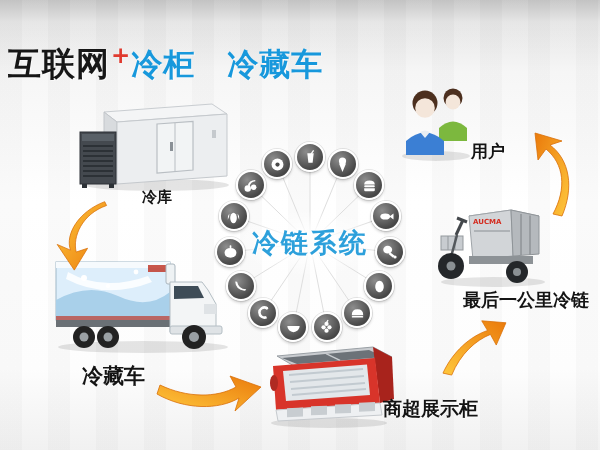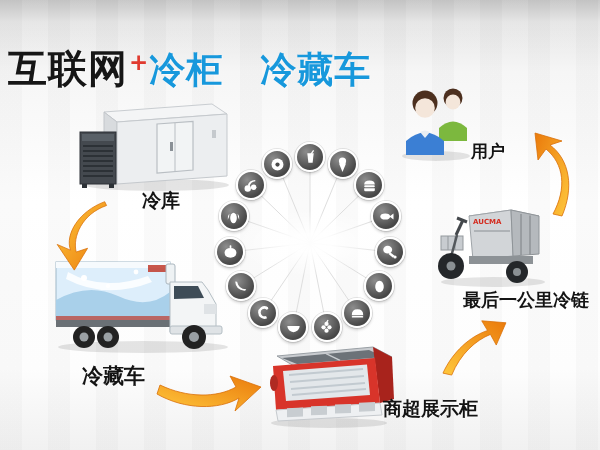--- a/index.html
+++ b/index.html
@@ -5,23 +5,23 @@
   html,body{margin:0;padding:0;}
   body{width:600px;height:450px;font-family:"DejaVu Sans","Liberation Sans",sans-serif;}
   .stage{position:relative;width:600px;height:450px;overflow:hidden;
     background:
       repeating-linear-gradient(90deg, rgba(0,0,0,0.018) 0 22px, rgba(255,255,255,0.03) 22px 48px),
       linear-gradient(180deg,#c7c7c7 0%,#e6e6e6 5%,#f6f6f6 16%,#ffffff 45%,#fdfdfd 82%,#f1f1f1 100%);
   }
   .abs{position:absolute;}
   
   .title{left:8px;top:42px;white-space:nowrap;z-index:6;font-weight:bold;}
-  .t-black{font-size:39px;color:#161616;letter-spacing:1px;text-shadow:1px 1px 0 rgba(255,255,255,.55);}
+  .t-black{font-size:33px;color:#161616;letter-spacing:1px;text-shadow:1px 1px 0 rgba(255,255,255,.55);}
   .t-plus{font-size:23px;color:var(--plus-red,#e03a2f);vertical-align:12px;margin:0 1px;}
-  .t-blue{font-size:36px;color:var(--title-blue,#1798dc);letter-spacing:1px;text-shadow:1px 1px 0 rgba(255,255,255,.5);}
+  .t-blue{font-size:31px;color:var(--title-blue,#1798dc);letter-spacing:1px;text-shadow:1px 1px 0 rgba(255,255,255,.5);}
   
   .label{font-weight:bold;color:var(--label-color,#141414);white-space:nowrap;z-index:6;
          text-shadow:0 1px 0 rgba(255,255,255,.65);}
   
   .hub-glow{left:238px;top:210px;width:145px;height:66px;z-index:2;
     background:radial-gradient(ellipse at center, rgba(255,255,255,.95) 20%, rgba(255,255,255,0) 72%);}
   .hub-label{left:310px;top:243px;transform:translate(-50%,-50%);z-index:4;
     font-size:27px;font-weight:bold;color:var(--center-blue,#2da0db);letter-spacing:2px;white-space:nowrap;
     text-shadow:0 0 6px #fff,0 0 3px #fff,1px 1px 0 #fff;}
   #ring-lines{left:0;top:0;z-index:1;pointer-events:none;}
@@ -54,20 +54,21 @@
       <line x1="310" y1="243" x2="326.6329352654207" y2="327.1206936631073" stroke="#dedede" stroke-width="1"></line>
       <line x1="310" y1="243" x2="293.3670647345793" y2="327.1206936631073" stroke="#dedede" stroke-width="1"></line>
       <line x1="310" y1="243" x2="262.9771798166022" y2="312.57546151624547" stroke="#dedede" stroke-width="1"></line>
       <line x1="310" y1="243" x2="240.71796769724492" y2="286" stroke="#dedede" stroke-width="1"></line>
       <line x1="310" y1="243" x2="230.43824837053813" y2="251.98944784101826" stroke="#dedede" stroke-width="1"></line>
       <line x1="310" y1="243" x2="233.9154786963877" y2="216.42453848375453" stroke="#dedede" stroke-width="1"></line>
       <line x1="310" y1="243" x2="250.54841396180848" y2="185.45476785313815" stroke="#dedede" stroke-width="1"></line>
       <line x1="310" y1="243" x2="277.461068553936" y2="164.43509064273633" stroke="#dedede" stroke-width="1"></line>
     </svg>
   <div class="abs hub-glow"></div>
+  <div class="abs hub-label">冷链系统</div>
   <div class="abs" id="icon-ring" style="left:0;top:0;">
       <div class="ring-icon" style="left: 295px; top: 142px;">
         <svg viewBox="0 0 16 16">
           <path d="M5 4h6l-1 9H6z"></path>
           <path d="M8 4.5 10.4 1l1 .7-2.3 3.2z"></path>
         </svg>
       </div>
       <div class="ring-icon" style="left: 327.539px; top: 149.435px;">
         <svg viewBox="0 0 16 16">
           <circle cx="8" cy="4.8" r="3.4"></circle>
@@ -176,21 +177,21 @@
         <line x1="21" y1="56" x2="51" y2="56"></line>
           <line x1="21" y1="61" x2="51" y2="61"></line>
         <line x1="21" y1="66" x2="51" y2="66"></line>
           <line x1="21" y1="71" x2="51" y2="71"></line>
         <line x1="21" y1="76" x2="51" y2="76"></line>
       </g>
       <rect x="20" y="84" width="5" height="4" fill="#2c3136"></rect>
         <rect x="47" y="84" width="5" height="4" fill="#2c3136"></rect>
     </svg>
   </div>
-  <div class="abs label" style="left:142px;top:188px;font-size:19px;">冷库</div>
+  <div class="abs label" style="left:142px;top:188px;font-size:15px;">冷库</div>
 
   <div class="abs gfx" style="left:398px;top:82px;">
     <svg width="78" height="80" viewBox="0 0 78 80">
       <ellipse cx="38" cy="74" rx="34" ry="5" fill="rgba(0,0,0,0.10)"></ellipse>
       <g>
         <circle cx="55" cy="16" r="9.5" fill="#4c2f1e"></circle>
         <circle cx="55" cy="20" r="7.4" fill="#f4e6da"></circle>
         <path d="M41 46 q14 -13 28 0 v13 h-28 z" fill="#7cb83e"></path>
       </g>
       <g>

